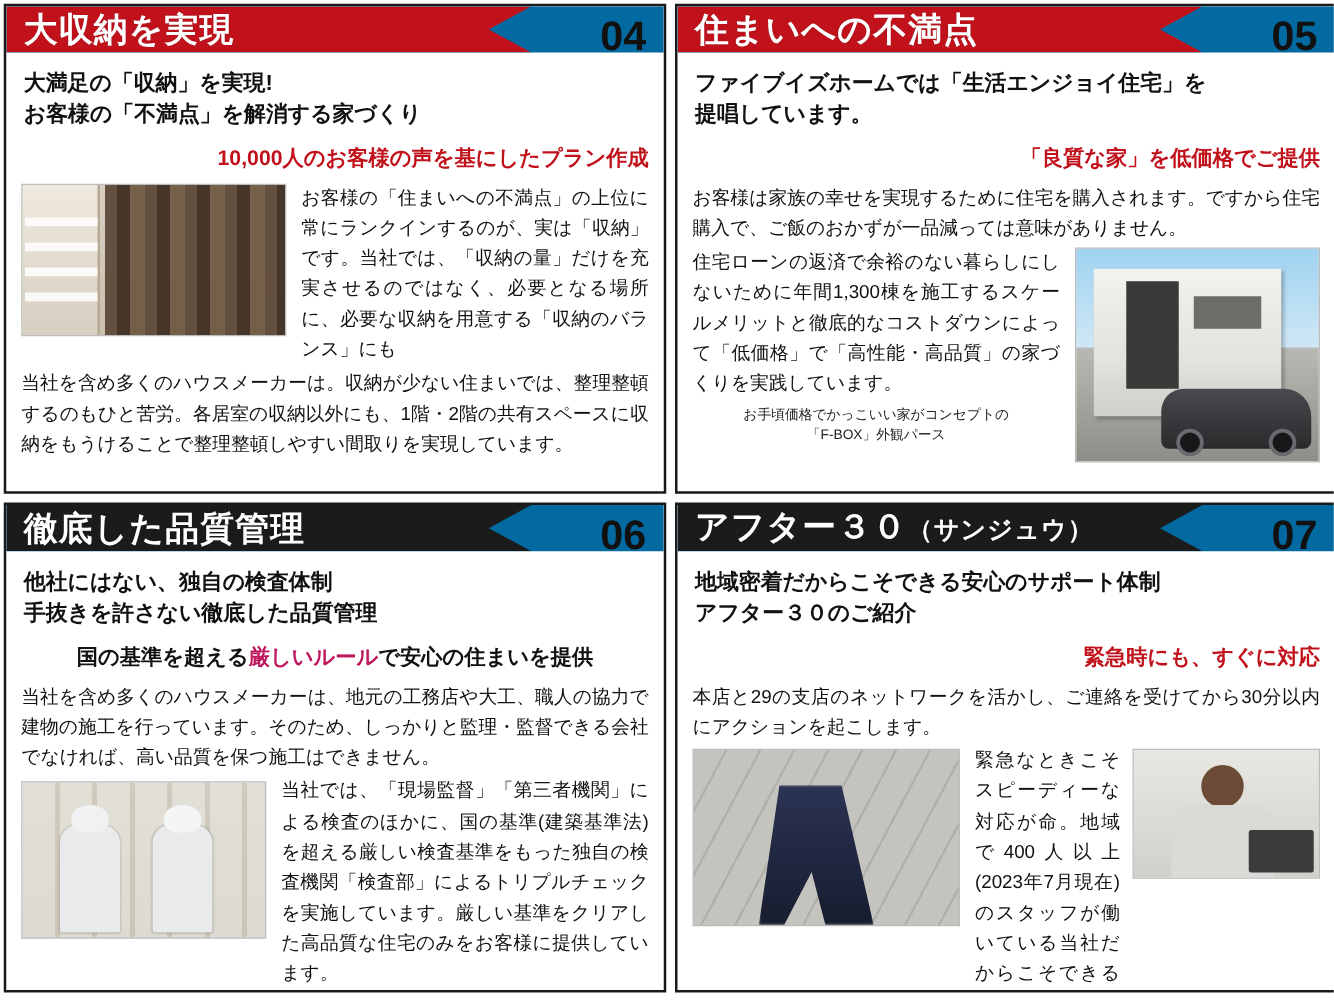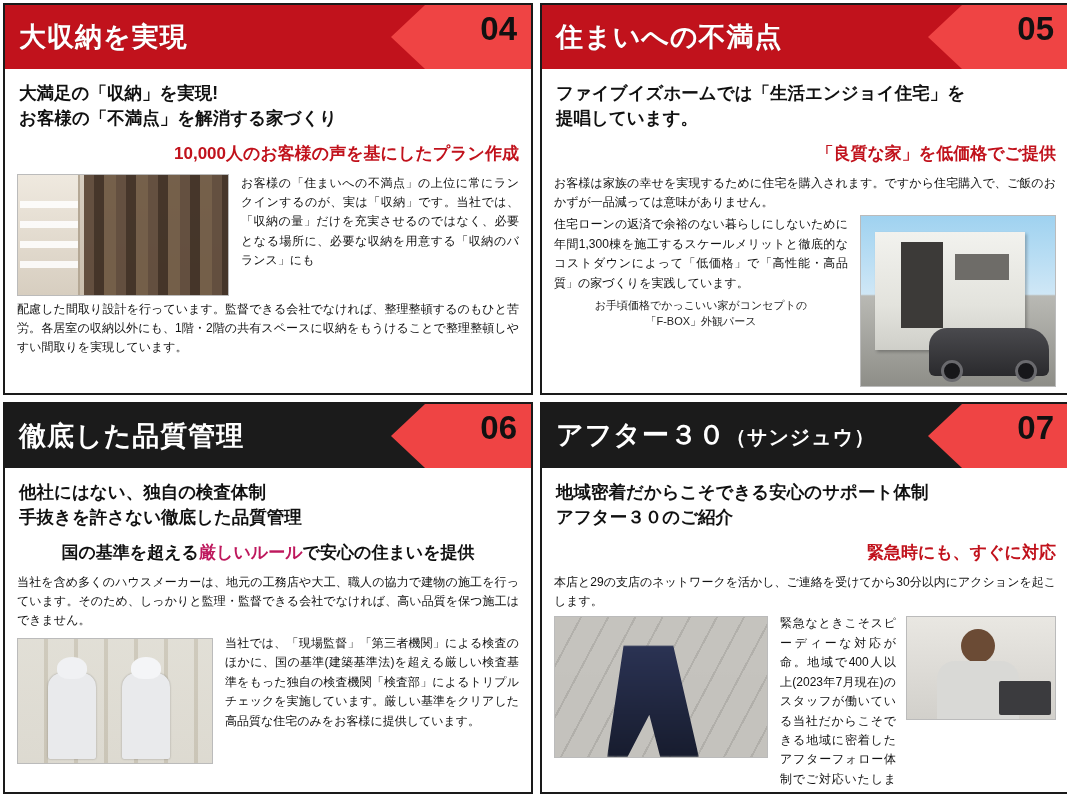--- a/index.html
+++ b/index.html
@@ -22,22 +22,22 @@
   .panel{
     position:relative;
     border:2px solid #1a1a1a;
     box-sizing:border-box;
     background:#fff;
     overflow:hidden;
   }
   
   .hdr{
     position:relative;
-    height:64px;
-    background:#ef4444;
+    height:37px;
+    background:#0369a1;
     display:flex;
     align-items:center;
     overflow:hidden;
   }
   .hdr .red{
     position:absolute;
     left:0;top:0;bottom:0;
     width:420px;
     background:#c1121c;
     clip-path:polygon(0 0,100% 0,calc(100% - 34px) 50%,100% 100%,0 100%);
@@ -83,21 +83,21 @@
     font-weight:bold;
     color:#c1121c;
     margin:0 0 8px 0;
     line-height:1.4;
   }
   .accent.right{text-align:right;}
   .accent.center{text-align:center;}
   .accent .blue{color:#be185d;}
   .accent .dark{color:#111;}
   p.txt{
-    font-size:12px;
+    font-size:15px;
     line-height:1.62;
     margin:0 0 3px 0;
     text-align:justify;
     color:#111;
   }
   .cap{
     font-size:11px;
     line-height:1.45;
     text-align:center;
     color:#222;
@@ -230,21 +230,21 @@
       <div class="accent right">10,000人のお客様の声を基にしたプラン作成</div>
       <div class="clearfix">
         <div class="photo ph-closet">
           <div class="shelf" style="top:26px"></div>
           <div class="shelf" style="top:46px"></div>
           <div class="shelf" style="top:66px"></div>
           <div class="shelf" style="top:86px"></div>
         </div>
         <p class="txt flow">お客様の「住まいへの不満点」の上位に常にランクインするのが、実は「収納」です。当社では、「収納の量」だけを充実させるのではなく、必要となる場所に、必要な収納を用意する「収納のバランス」にも</p>
       </div>
-      <p class="txt">配慮した間取り設計を行っています。監督できる会社でなければ、整理整頓するのもひと苦労。各居室の収納以外にも、1階・2階の共有スペースに収納をもうけることで整理整頓しやすい間取りを実現しています。</p>
+      <p class="txt">当社を含め多くのハウスメーカーは。収納が少ない住まいでは、整理整頓するのもひと苦労。各居室の収納以外にも、1階・2階の共有スペースに収納をもうけることで整理整頓しやすい間取りを実現しています。</p>
     </div>
   </section>
 
   <section class="panel">
     <div class="hdr">
       <div class="red"></div>
       <div class="hdr-title">住まいへの不満点</div>
       <div class="hdr-num">05</div>
     </div>
     <div class="body">

